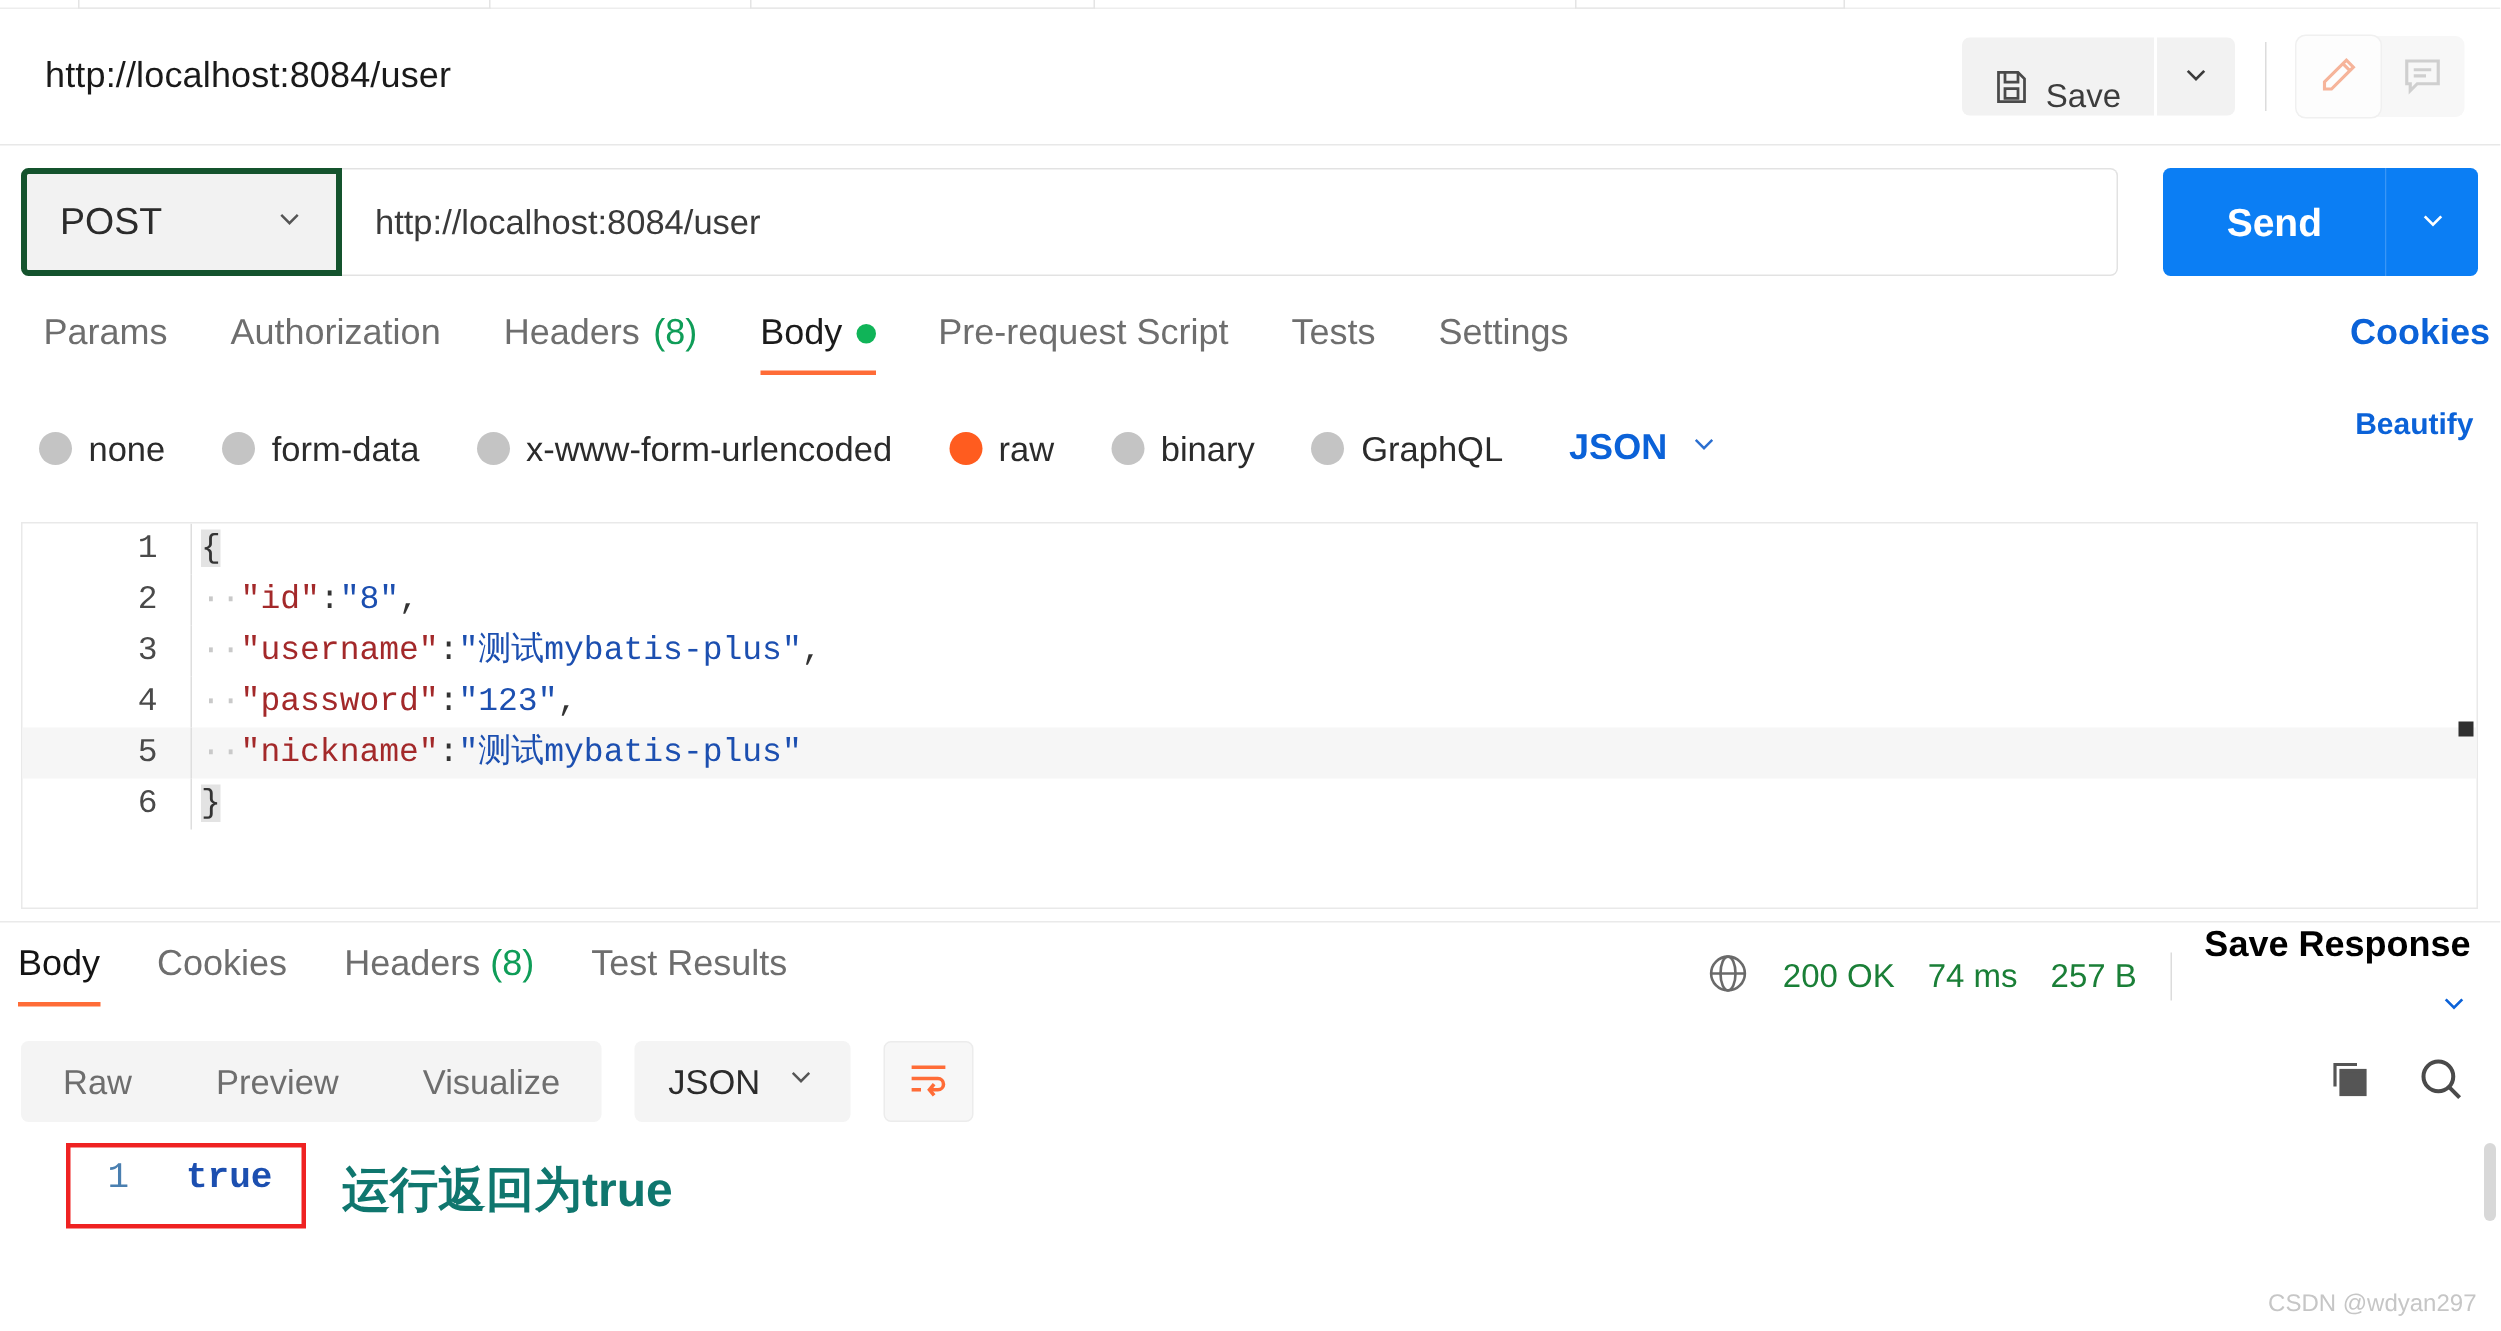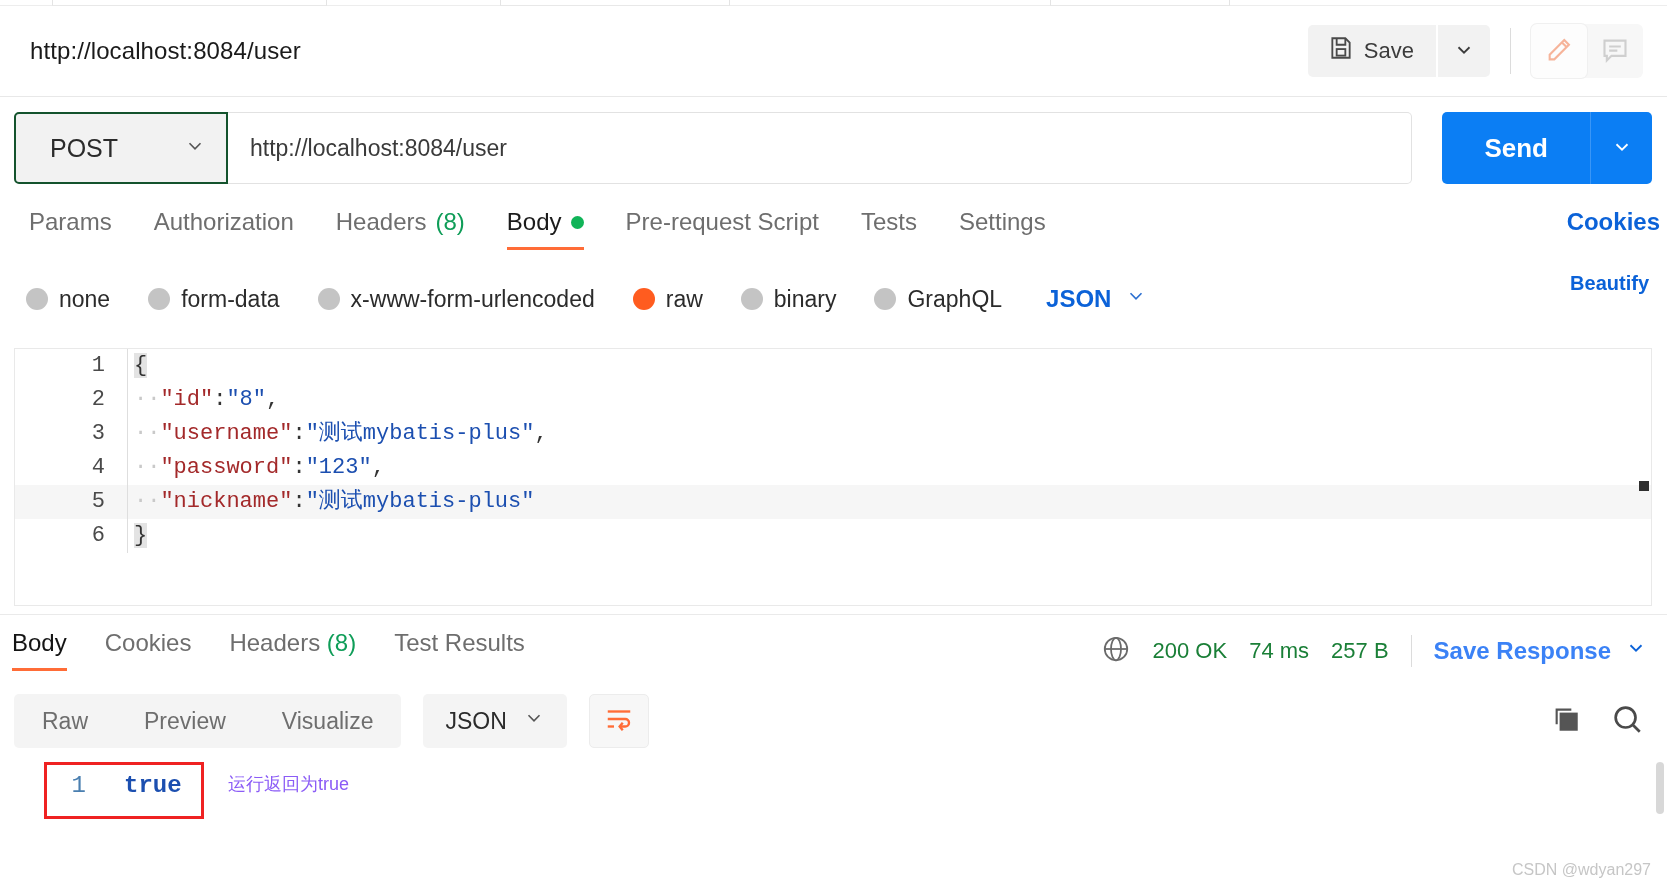--- a/index.html
+++ b/index.html
@@ -24,21 +24,21 @@
   .reqheader {
     position: absolute; top: 6px; left: 0; width: 1667px; height: 91px;
     background: #fff; border-bottom: 1px solid #e8e8e8;
     display: flex; align-items: center;
   }
   .req-url-title {
     margin-left: 30px; font-size: 24px; color: #1a1a1a; letter-spacing: .1px;
   }
   .hdr-right { margin-left: auto; display: flex; align-items: center; padding-right: 24px; }
   .save-btn {
-    display: flex; align-items: center; gap: 10px;
+    display: flex; align-items: flex-end; gap: 10px;
     background: #f2f2f2; border: none; border-radius: 5px 0 0 5px;
     height: 52px; padding: 0 22px 0 20px; cursor: pointer;
     font-size: 22px; color: #3c3c3c; font-family: inherit;
   }
   .save-caret {
     background: #f2f2f2; border: none; border-radius: 0 5px 5px 0;
     height: 52px; width: 52px; margin-left: 2px; cursor: pointer;
     display: flex; align-items: center; justify-content: center;
   }
   .vdivider { width: 1px; height: 46px; background: #dcdcdc; margin: 0 20px; }
@@ -48,23 +48,23 @@
   .icon-btn {
     width: 56px; height: 54px; display: flex; align-items: center; justify-content: center;
     background: transparent; border: none; cursor: pointer; border-radius: 6px;
   }
   .icon-btn.raised { background: #fdfdfd; box-shadow: 0 0 0 1px #f0f0f0; }
 
   
   .urlbar { position: absolute; top: 112px; left: 14px; width: 1638px; height: 72px; display: flex; }
   .method-box {
     width: 214px; height: 72px; background: #f2f2f2;
-    border: 2px solid #14532d; border-radius: 5px 0 0 5px;
+    border: 4px solid #14532d; border-radius: 5px 0 0 5px;
     display: flex; align-items: center; justify-content: space-between;
-    padding: 0 20px 0 34px; cursor: pointer;
+    padding: 0 20px 0 22px; cursor: pointer;
   }
   .method-label { font-size: 25px; color: #2b2b2b; }
   .url-input {
     flex: 1; height: 72px; background: #fff;
     border: 1px solid #e2e2e2; border-left: none; border-radius: 0 5px 5px 0;
     padding: 0 22px; font-size: 23px; color: #3a3a3a; font-family: inherit;
     outline: none;
   }
   .send-wrap { margin-left: 30px; display: flex; }
   .send-btn {
@@ -132,21 +132,21 @@
   .restab {
     position: relative; margin-right: 38px; font-size: 24px; color: #6e6e6e; cursor: pointer;
     padding-bottom: 16px; white-space: nowrap;
   }
   .restab:first-child { margin-left: 12px; }
   .restab.active { color: #141414; }
   .restab.active::after { content: ""; position: absolute; left: 0; right: 0; bottom: 2px; height: 3px; background: #ff6c37; }
   .status-group { margin-left: auto; display: flex; align-items: center; gap: 22px; padding-right: 20px; }
   .stat { font-size: 22px; color: #1a7f37; }
   .sdiv { width: 1px; height: 32px; background: #dcdcdc; }
-  .save-resp { font-size: 24px; color: #3b82f6; font-weight: bold; cursor: pointer; display: flex; align-items: flex-end; gap: 14px; }
+  .save-resp { font-size: 24px; color: #000000; font-weight: bold; cursor: pointer; display: flex; align-items: flex-end; gap: 14px; flex-direction: column; }
 
   
   .fmtbar { position: absolute; top: 694px; left: 14px; width: 1638px; height: 54px; display: flex; align-items: center; }
   .segmented { display: flex; background: #f4f4f4; border-radius: 5px; height: 54px; overflow: hidden; }
   .seg { padding: 0 28px; height: 54px; display: flex; align-items: center; font-size: 23px; color: #6e6e6e; cursor: pointer; }
   .seg.active { background: #e4e4e4; color: #1d1d1d; }
   .fmt-json {
     margin-left: 22px; height: 54px; background: #f4f4f4; border-radius: 5px;
     display: flex; align-items: center; gap: 16px; padding: 0 22px; cursor: pointer;
     font-size: 23px; color: #2b2b2b;
@@ -161,21 +161,21 @@
   
   .respbody { position: absolute; top: 762px; left: 0; width: 1667px; height: 125px; }
   .resp-line { position: absolute; top: 10px; left: 40px; display: flex; align-items: center; }
   .resp-lineno { width: 46px; text-align: right; font-family: "Liberation Mono", monospace; font-size: 24px; color: #4a7fb0; }
   .resp-val { margin-left: 38px; font-family: "Liberation Mono", monospace; font-size: 24px; color: #1c4fb0; font-weight: bold; }
   .annot-box {
     position: absolute; top: 762px; left: 44px; width: 160px; height: 57px;
     border: 3px solid #ef2222; pointer-events: none;
   }
   .annot-text {
-    position: absolute; top: 772px; left: 228px; font-size: 18px; color: #8b5cf6;
+    position: absolute; top: 772px; left: 228px; font-size: 32px; color: #0f766e; font-weight: bold;
   }
   .watermark { position: absolute; right: 16px; bottom: 8px; font-size: 16px; color: #c6c6c6; }
   .scroll-tick { position: absolute; right: 3px; top: 0; width: 8px; height: 52px; background: #d8d8d8; border-radius: 4px; }
 </style>
 </head>
 <body>
 
 <div id="app">
 
   <div class="tabstrip">

